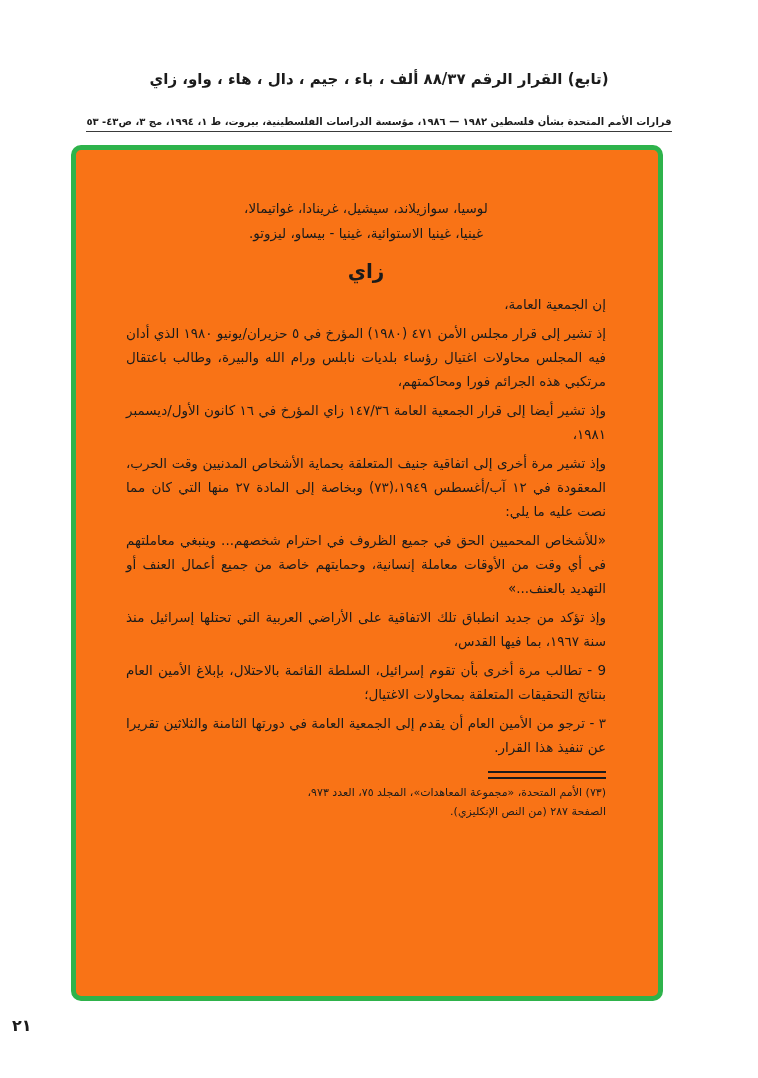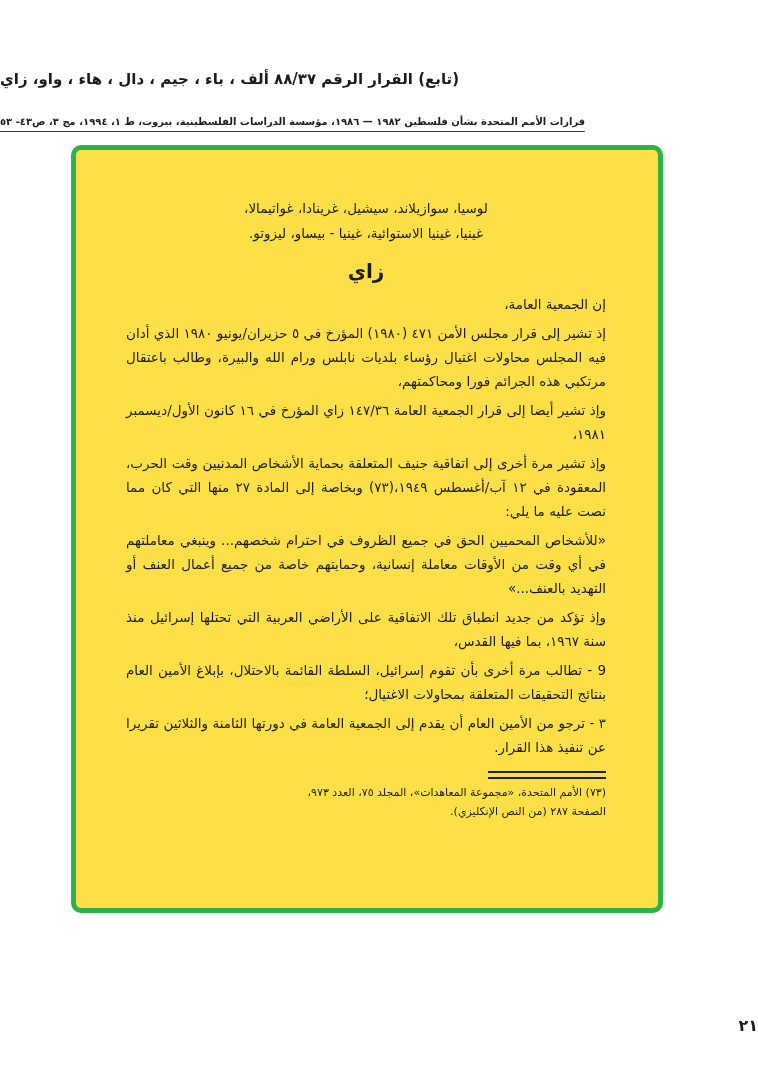--- a/index.html
+++ b/index.html
@@ -5,37 +5,37 @@
   * { margin: 0; padding: 0; box-sizing: border-box; }
   html, body { background: #ffffff; }
   body {
     width: 758px; height: 1078px;
     position: relative;
     font-family: "DejaVu Sans", sans-serif;
     color: #1b1b1b;
     direction: rtl;
     overflow: hidden;
   }
-  .doc-header { text-align: left; padding-top: 70px; }
+  .doc-header { text-align: center; padding-top: 70px; }
   .doc-title { font-size: 15px; font-weight: bold; letter-spacing: 0.2px; }
   .doc-source {
     display: inline-block;
     margin-top: 9px;
     font-size: 10px;
     font-weight: bold;
     padding-bottom: 4px;
     border-bottom: 1px solid #3a3a3a;
   }
   .green-frame {
     position: absolute;
     right: 95px; top: 145px;
-    width: 592px; height: 768px;
+    width: 592px; height: 856px;
     border: 5px solid #2eb34b;
     border-radius: 10px;
-    background: #fde047;
+    background: #f97316;
   }
   .content {
     padding: 46px 52px 0 50px;
     font-size: 13.5px;
     line-height: 24px;
     text-align: justify;
   }
   .country-lines { text-align: center; line-height: 25px; }
   .section-heading {
     text-align: center;
@@ -48,22 +48,22 @@
   .para .lead { font-weight: normal; }
   .footnote { margin-top: 12px; font-size: 11px; line-height: 19px; }
   .footnote-rule {
     width: 118px; height: 2px;
     background: #1b1b1b;
     margin: 0 0 4px auto; 
   }
   .footnote-text { text-align: right; margin-top: 4px; }
   .page-number {
     position: absolute;
-    left: 0; right: 0; top: 1016px;
-    text-align: right;
+    left: 12px; right: 0; top: 1016px;
+    text-align: left;
     font-weight: bold;
     font-size: 16px;
     letter-spacing: 2px;
   }
 </style>
 </head>
 <body>
 
 <div class="page">
 

